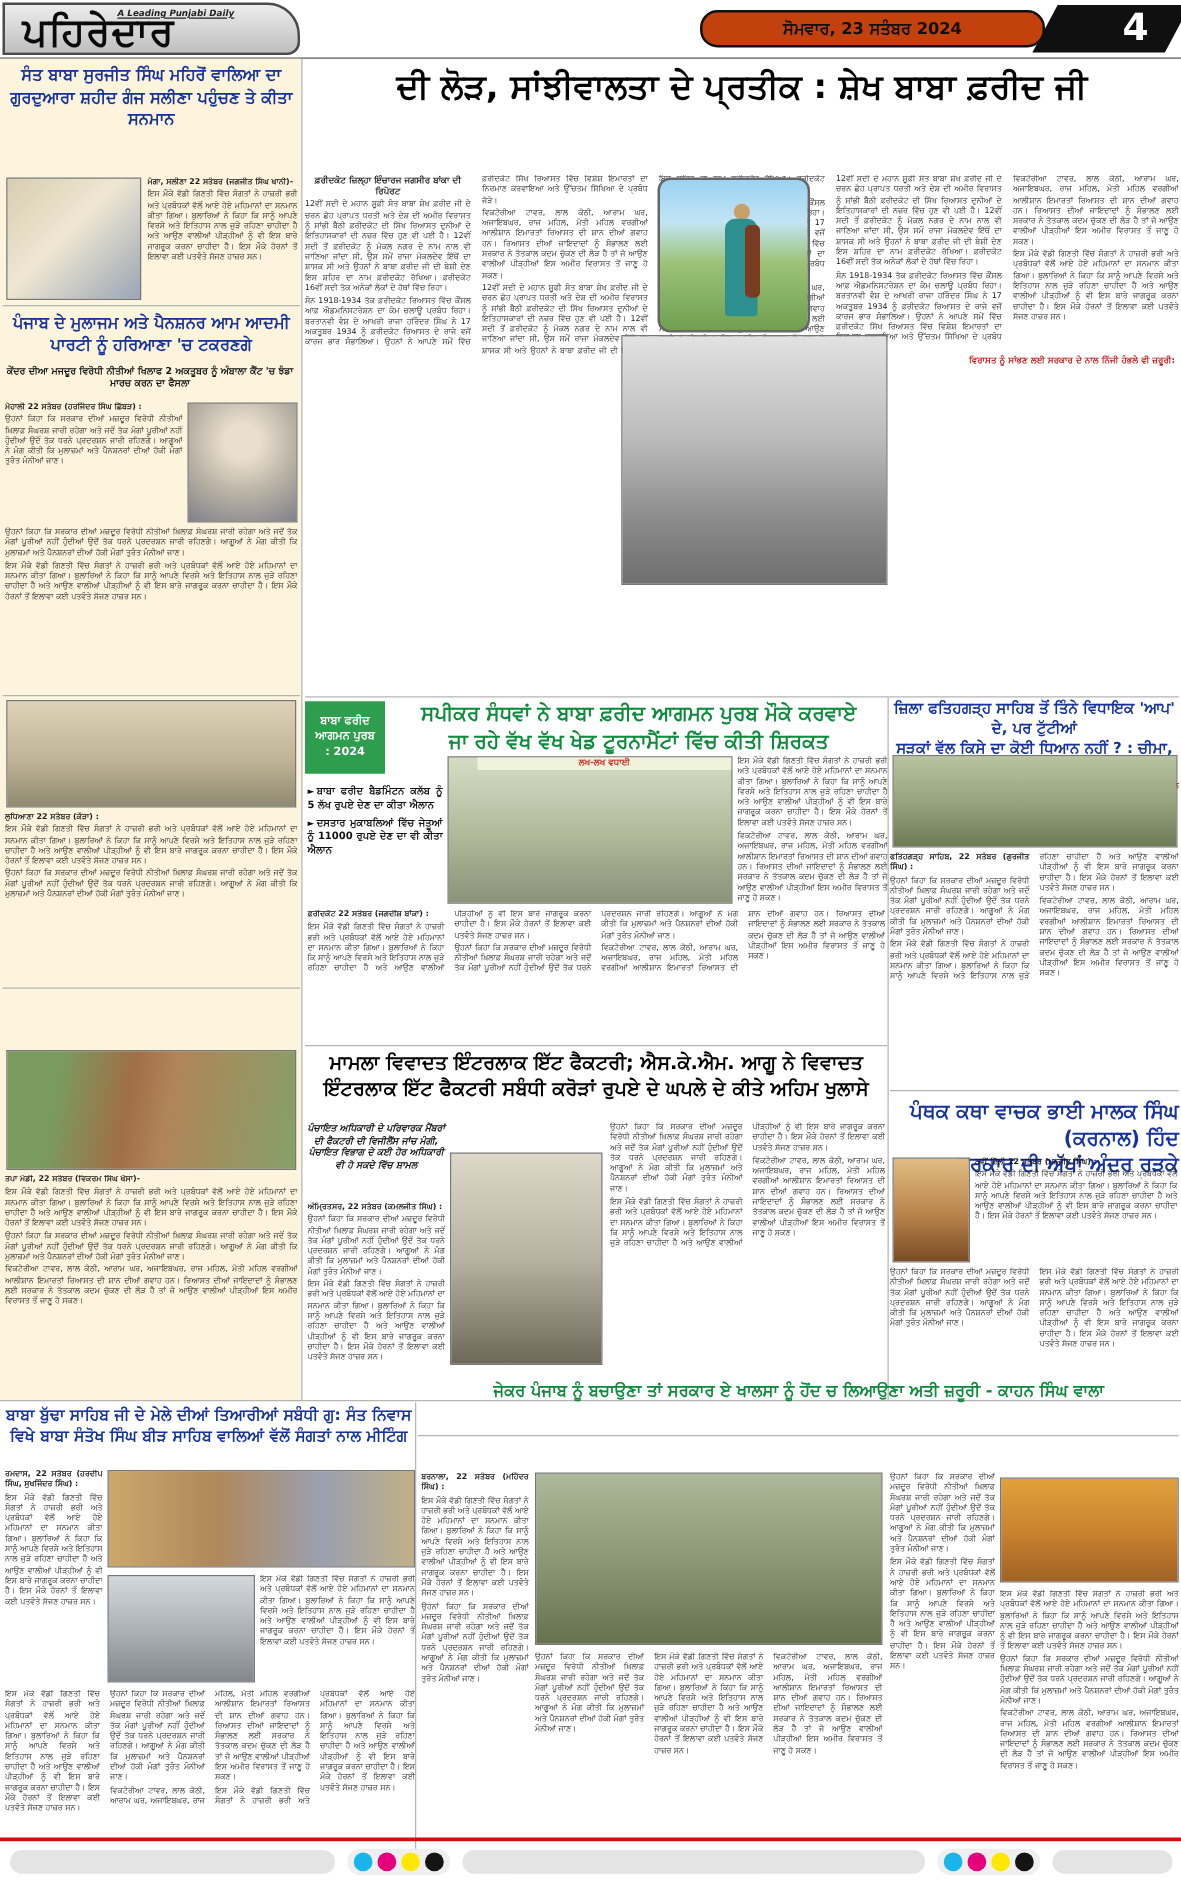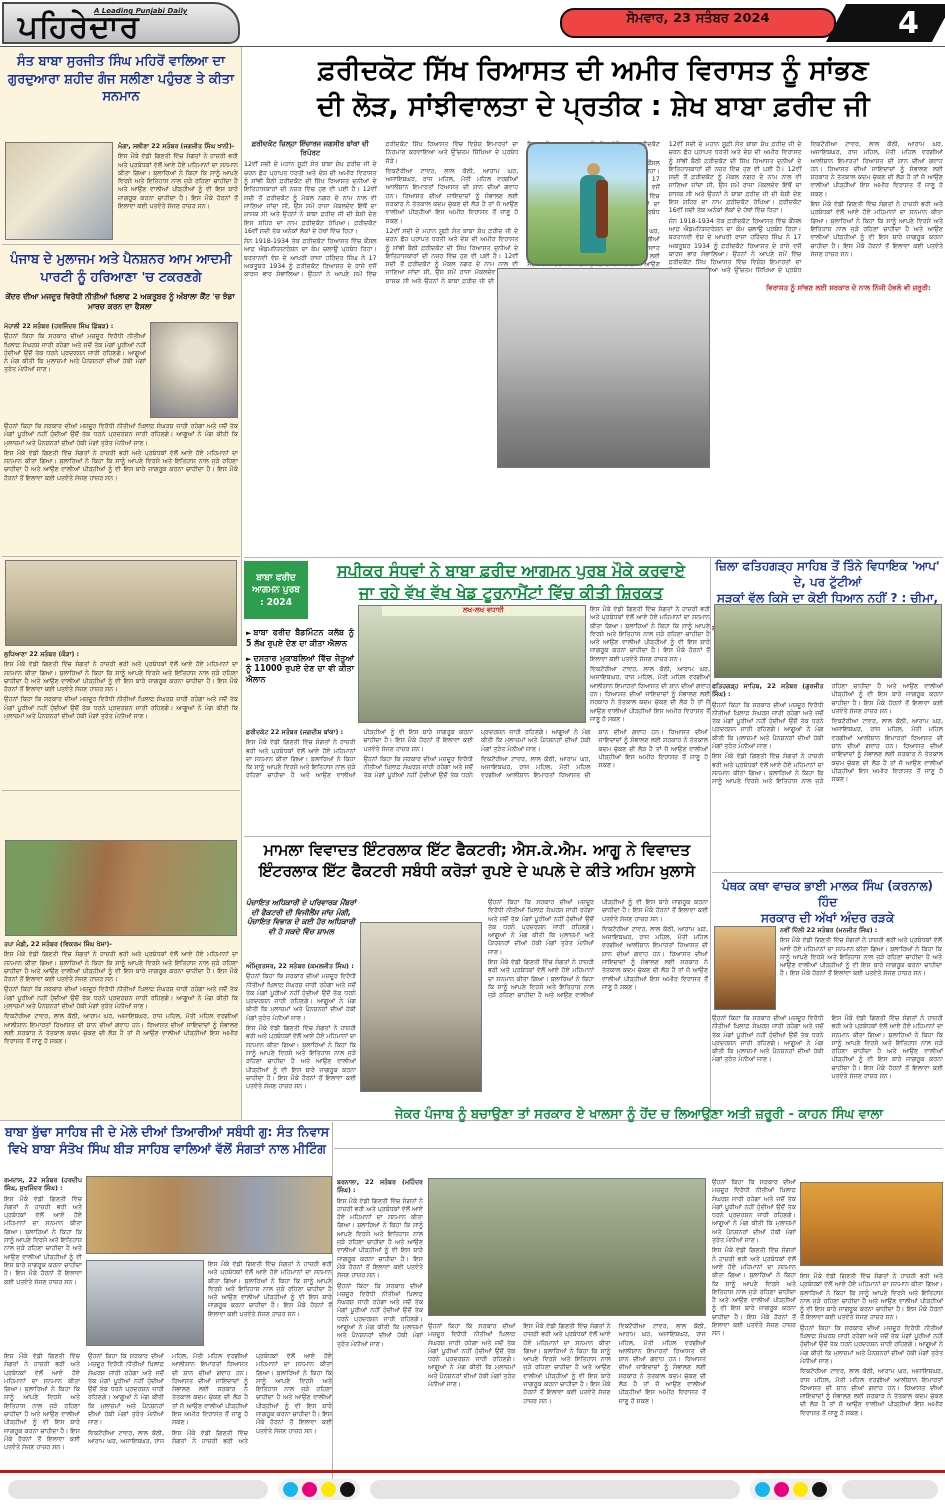--- a/index.html
+++ b/index.html
@@ -6,33 +6,33 @@
   .page{position:relative;width:945px;height:1507px;background:#ffffff;
         font-family:"DejaVu Sans","Liberation Sans",sans-serif;overflow:hidden;}
   .abs{position:absolute;box-sizing:border-box;}
   .bt{font-size:6.3px;line-height:1.32;text-align:justify;color:#1c1c1c;overflow:hidden;}
   .bt p{margin:0 0 2px 0;}
   .dl{font-weight:bold;}
   .h-blue{color:#16339c;font-weight:bold;text-align:center;line-height:1.35;}
   .h-green{color:#0e8a3c;font-weight:bold;text-align:center;line-height:1.35;}
   .h-black{color:#000;font-weight:bold;text-align:center;line-height:1.35;}
   .sub-bk{color:#111;font-weight:bold;text-align:center;line-height:1.3;}
-  .sub-red{color:#c41e1e;font-weight:bold;text-align:left;line-height:1.3;}
+  .sub-red{color:#c41e1e;font-weight:bold;text-align:right;line-height:1.3;}
   .photo{border:1px solid #777;}
   .vline{background:#b5b5b5;width:1px;}
   .hline{background:#b5b5b5;height:1px;}
   .creambg{background:#fdf4dd;}
   
   .mast{background:linear-gradient(#ececec,#bfbfbf);border:2px solid #4a4a4a;
         border-radius:0 26px 10px 0;}
   .mast-word{font-size:31px;font-weight:bold;color:#0a0a0a;letter-spacing:1px;}
   .tagline{font-size:7px;font-style:italic;font-weight:bold;color:#222;text-decoration:underline;}
   .datebar{background:#101010;transform:skewX(-28deg);}
-  .datepill{background:#ef4444;border:2px solid #101010;border-radius:14px;
-            display:flex;justify-content:center;}
+  .datepill{background:#c2410c;border:2px solid #101010;border-radius:14px;
+            display:flex;align-items:center;justify-content:center;}
   .datetext{font-size:13px;font-weight:bold;color:#101010;}
   .pagenum{font-size:30px;font-weight:bold;color:#fff;line-height:1;}
   
   .tagbox{background:#2e9e4e;color:#fff;text-align:center;font-weight:bold;
           display:flex;flex-direction:column;justify-content:center;gap:1px;}
   .tagbox div{font-size:9px;line-height:1.25;}
   .bullet-item{font-size:8px;font-weight:bold;color:#111;line-height:1.35;text-align:justify;margin-bottom:4px;}
   .arrow{color:#111;font-size:7px;margin-right:2px;}
   
   .cols5{column-count:5;column-gap:9px;}
@@ -106,21 +106,20 @@
 
   <div class="abs photo" style="left:5px;top:840px;width:232px;height:96px;background:linear-gradient(100deg,#7a9b5e 18%,#a06e48 42%,#b08458 55%,#86a06a 100%);"></div>
   <div class="abs bt" style="left:4px;top:940px;width:234px;height:176px;">
     <p><span class="dl">ਤਪਾ ਮੰਡੀ, 22 ਸਤੰਬਰ (ਵਿਕਰਮ ਸਿੰਘ ਖੋਸਾ)-</span></p>
     <p>ਇਸ ਮੌਕੇ ਵੱਡੀ ਗਿਣਤੀ ਵਿੱਚ ਸੰਗਤਾਂ ਨੇ ਹਾਜ਼ਰੀ ਭਰੀ ਅਤੇ ਪ੍ਰਬੰਧਕਾਂ ਵੱਲੋਂ ਆਏ ਹੋਏ ਮਹਿਮਾਨਾਂ ਦਾ ਸਨਮਾਨ ਕੀਤਾ ਗਿਆ। ਬੁਲਾਰਿਆਂ ਨੇ ਕਿਹਾ ਕਿ ਸਾਨੂੰ ਆਪਣੇ ਵਿਰਸੇ ਅਤੇ ਇਤਿਹਾਸ ਨਾਲ ਜੁੜੇ ਰਹਿਣਾ ਚਾਹੀਦਾ ਹੈ ਅਤੇ ਆਉਣ ਵਾਲੀਆਂ ਪੀੜ੍ਹੀਆਂ ਨੂੰ ਵੀ ਇਸ ਬਾਰੇ ਜਾਗਰੂਕ ਕਰਨਾ ਚਾਹੀਦਾ ਹੈ। ਇਸ ਮੌਕੇ ਹੋਰਨਾਂ ਤੋਂ ਇਲਾਵਾ ਕਈ ਪਤਵੰਤੇ ਸੱਜਣ ਹਾਜ਼ਰ ਸਨ।</p>
     <p>ਉਹਨਾਂ ਕਿਹਾ ਕਿ ਸਰਕਾਰ ਦੀਆਂ ਮਜ਼ਦੂਰ ਵਿਰੋਧੀ ਨੀਤੀਆਂ ਖ਼ਿਲਾਫ਼ ਸੰਘਰਸ਼ ਜਾਰੀ ਰਹੇਗਾ ਅਤੇ ਜਦੋਂ ਤੱਕ ਮੰਗਾਂ ਪੂਰੀਆਂ ਨਹੀਂ ਹੁੰਦੀਆਂ ਉਦੋਂ ਤੱਕ ਧਰਨੇ ਪ੍ਰਦਰਸ਼ਨ ਜਾਰੀ ਰਹਿਣਗੇ। ਆਗੂਆਂ ਨੇ ਮੰਗ ਕੀਤੀ ਕਿ ਮੁਲਾਜ਼ਮਾਂ ਅਤੇ ਪੈਨਸ਼ਨਰਾਂ ਦੀਆਂ ਹੱਕੀ ਮੰਗਾਂ ਤੁਰੰਤ ਮੰਨੀਆਂ ਜਾਣ।</p>
     <p>ਵਿਕਟੋਰੀਆ ਟਾਵਰ, ਲਾਲ ਕੋਠੀ, ਆਰਾਮ ਘਰ, ਅਜਾਇਬਘਰ, ਰਾਜ ਮਹਿਲ, ਮੋਤੀ ਮਹਿਲ ਵਰਗੀਆਂ ਆਲੀਸ਼ਾਨ ਇਮਾਰਤਾਂ ਰਿਆਸਤ ਦੀ ਸ਼ਾਨ ਦੀਆਂ ਗਵਾਹ ਹਨ। ਰਿਆਸਤ ਦੀਆਂ ਜਾਇਦਾਦਾਂ ਨੂੰ ਸੰਭਾਲਣ ਲਈ ਸਰਕਾਰ ਨੇ ਤੱਤਕਾਲ ਕਦਮ ਚੁੱਕਣ ਦੀ ਲੋੜ ਹੈ ਤਾਂ ਜੋ ਆਉਣ ਵਾਲੀਆਂ ਪੀੜ੍ਹੀਆਂ ਇਸ ਅਮੀਰ ਵਿਰਾਸਤ ਤੋਂ ਜਾਣੂ ਹੋ ਸਕਣ।</p>
   </div>
 
   <div class="abs h-black" style="left:244px;top:52px;width:699px;font-size:27px;">
-    <div>ਫ਼ਰੀਦਕੋਟ ਸਿੱਖ ਰਿਆਸਤ ਦੀ ਅਮੀਰ ਵਿਰਾਸਤ ਨੂੰ ਸਾਂਭਣ</div>
     <div>ਦੀ ਲੋੜ, ਸਾਂਝੀਵਾਲਤਾ ਦੇ ਪ੍ਰਤੀਕ : ਸ਼ੇਖ ਬਾਬਾ ਫ਼ਰੀਦ ਜੀ</div>
   </div>
   <div class="abs bt cols5" style="left:244px;top:140px;width:699px;height:416px;">
     <p class="byline">ਫ਼ਰੀਦਕੋਟ ਜ਼ਿਲ੍ਹਾ ਇੰਚਾਰਜ ਜਗਸੀਰ ਬਾਂਕਾ ਦੀ ਰਿਪੋਰਟ</p>
     <p>12ਵੀਂ ਸਦੀ ਦੇ ਮਹਾਨ ਸੂਫ਼ੀ ਸੰਤ ਬਾਬਾ ਸ਼ੇਖ ਫ਼ਰੀਦ ਜੀ ਦੇ ਚਰਨ ਛੋਹ ਪ੍ਰਾਪਤ ਧਰਤੀ ਅਤੇ ਦੇਸ਼ ਦੀ ਅਮੀਰ ਵਿਰਾਸਤ ਨੂੰ ਸਾਂਭੀ ਬੈਠੀ ਫ਼ਰੀਦਕੋਟ ਦੀ ਸਿੱਖ ਰਿਆਸਤ ਦੁਨੀਆਂ ਦੇ ਇਤਿਹਾਸਕਾਰਾਂ ਦੀ ਨਜ਼ਰ ਵਿੱਚ ਹੁਣ ਵੀ ਪਈ ਹੈ। 12ਵੀਂ ਸਦੀ ਤੋਂ ਫ਼ਰੀਦਕੋਟ ਨੂੰ ਮੋਕਲ ਨਗਰ ਦੇ ਨਾਮ ਨਾਲ ਵੀ ਜਾਣਿਆ ਜਾਂਦਾ ਸੀ, ਉਸ ਸਮੇਂ ਰਾਜਾ ਮੋਕਲਦੇਵ ਇੱਥੋਂ ਦਾ ਸ਼ਾਸਕ ਸੀ ਅਤੇ ਉਹਨਾਂ ਨੇ ਬਾਬਾ ਫ਼ਰੀਦ ਜੀ ਦੀ ਬੇਸ਼ੀ ਦੇਣ ਇਸ ਸ਼ਹਿਰ ਦਾ ਨਾਮ ਫ਼ਰੀਦਕੋਟ ਰੱਖਿਆ। ਫ਼ਰੀਦਕੋਟ 16ਵੀਂ ਸਦੀ ਤੱਕ ਅਨੇਕਾਂ ਲੋਕਾਂ ਦੇ ਹੱਥਾਂ ਵਿੱਚ ਰਿਹਾ।</p>
     <p>ਸੰਨ 1918-1934 ਤੱਕ ਫ਼ਰੀਦਕੋਟ ਰਿਆਸਤ ਵਿੱਚ ਕੌਂਸਲ ਆਫ਼ ਐਡਮਨਿਸਟਰੇਸ਼ਨ ਦਾ ਕੰਮ ਚਲਾਊ ਪ੍ਰਬੰਧ ਰਿਹਾ। ਬਰਤਾਨਵੀ ਵੰਸ਼ ਦੇ ਆਖਰੀ ਰਾਜਾ ਹਰਿੰਦਰ ਸਿੰਘ ਨੇ 17 ਅਕਤੂਬਰ 1934 ਨੂੰ ਫ਼ਰੀਦਕੋਟ ਰਿਆਸਤ ਦੇ ਰਾਜੇ ਵਜੋਂ ਕਾਰਜ ਭਾਰ ਸੰਭਾਲਿਆ। ਉਹਨਾਂ ਨੇ ਆਪਣੇ ਸਮੇਂ ਵਿੱਚ ਫ਼ਰੀਦਕੋਟ ਸਿੱਖ ਰਿਆਸਤ ਵਿੱਚ ਵਿਸ਼ੇਸ਼ ਇਮਾਰਤਾਂ ਦਾ ਨਿਰਮਾਣ ਕਰਵਾਇਆ ਅਤੇ ਉੱਚਤਮ ਸਿੱਖਿਆ ਦੇ ਪ੍ਰਬੰਧ ਜੋੜੇ।</p>
     <p>ਵਿਕਟੋਰੀਆ ਟਾਵਰ, ਲਾਲ ਕੋਠੀ, ਆਰਾਮ ਘਰ, ਅਜਾਇਬਘਰ, ਰਾਜ ਮਹਿਲ, ਮੋਤੀ ਮਹਿਲ ਵਰਗੀਆਂ ਆਲੀਸ਼ਾਨ ਇਮਾਰਤਾਂ ਰਿਆਸਤ ਦੀ ਸ਼ਾਨ ਦੀਆਂ ਗਵਾਹ ਹਨ। ਰਿਆਸਤ ਦੀਆਂ ਜਾਇਦਾਦਾਂ ਨੂੰ ਸੰਭਾਲਣ ਲਈ ਸਰਕਾਰ ਨੇ ਤੱਤਕਾਲ ਕਦਮ ਚੁੱਕਣ ਦੀ ਲੋੜ ਹੈ ਤਾਂ ਜੋ ਆਉਣ ਵਾਲੀਆਂ ਪੀੜ੍ਹੀਆਂ ਇਸ ਅਮੀਰ ਵਿਰਾਸਤ ਤੋਂ ਜਾਣੂ ਹੋ ਸਕਣ।</p>
     <p>12ਵੀਂ ਸਦੀ ਦੇ ਮਹਾਨ ਸੂਫ਼ੀ ਸੰਤ ਬਾਬਾ ਸ਼ੇਖ ਫ਼ਰੀਦ ਜੀ ਦੇ ਚਰਨ ਛੋਹ ਪ੍ਰਾਪਤ ਧਰਤੀ ਅਤੇ ਦੇਸ਼ ਦੀ ਅਮੀਰ ਵਿਰਾਸਤ ਨੂੰ ਸਾਂਭੀ ਬੈਠੀ ਫ਼ਰੀਦਕੋਟ ਦੀ ਸਿੱਖ ਰਿਆਸਤ ਦੁਨੀਆਂ ਦੇ ਇਤਿਹਾਸਕਾਰਾਂ ਦੀ ਨਜ਼ਰ ਵਿੱਚ ਹੁਣ ਵੀ ਪਈ ਹੈ। 12ਵੀਂ ਸਦੀ ਤੋਂ ਫ਼ਰੀਦਕੋਟ ਨੂੰ ਮੋਕਲ ਨਗਰ ਦੇ ਨਾਮ ਨਾਲ ਵੀ ਜਾਣਿਆ ਜਾਂਦਾ ਸੀ, ਉਸ ਸਮੇਂ ਰਾਜਾ ਮੋਕਲਦੇਵ ਇੱਥੋਂ ਦਾ ਸ਼ਾਸਕ ਸੀ ਅਤੇ ਉਹਨਾਂ ਨੇ ਬਾਬਾ ਫ਼ਰੀਦ ਜੀ ਦੀ ਬੇਸ਼ੀ ਦੇਣ ਇਸ ਸ਼ਹਿਰ ਦਾ ਨਾਮ ਫ਼ਰੀਦਕੋਟ ਰੱਖਿਆ। ਫ਼ਰੀਦਕੋਟ 16ਵੀਂ ਸਦੀ ਤੱਕ ਅਨੇਕਾਂ ਲੋਕਾਂ ਦੇ ਹੱਥਾਂ ਵਿੱਚ ਰਿਹਾ।</p>
     <p>ਸੰਨ 1918-1934 ਤੱਕ ਫ਼ਰੀਦਕੋਟ ਰਿਆਸਤ ਵਿੱਚ ਕੌਂਸਲ ਆਫ਼ ਐਡਮਨਿਸਟਰੇਸ਼ਨ ਦਾ ਕੰਮ ਚਲਾਊ ਪ੍ਰਬੰਧ ਰਿਹਾ। ਬਰਤਾਨਵੀ ਵੰਸ਼ ਦੇ ਆਖਰੀ ਰਾਜਾ ਹਰਿੰਦਰ ਸਿੰਘ ਨੇ 17 ਅਕਤੂਬਰ 1934 ਨੂੰ ਫ਼ਰੀਦਕੋਟ ਰਿਆਸਤ ਦੇ ਰਾਜੇ ਵਜੋਂ ਕਾਰਜ ਭਾਰ ਸੰਭਾਲਿਆ। ਉਹਨਾਂ ਨੇ ਆਪਣੇ ਸਮੇਂ ਵਿੱਚ ਫ਼ਰੀਦਕੋਟ ਸਿੱਖ ਰਿਆਸਤ ਵਿੱਚ ਵਿਸ਼ੇਸ਼ ਇਮਾਰਤਾਂ ਦਾ ਨਿਰਮਾਣ ਕਰਵਾਇਆ ਅਤੇ ਉੱਚਤਮ ਸਿੱਖਿਆ ਦੇ ਪ੍ਰਬੰਧ ਜੋੜੇ।</p>
     <p>ਵਿਕਟੋਰੀਆ ਟਾਵਰ, ਲਾਲ ਕੋਠੀ, ਆਰਾਮ ਘਰ, ਅਜਾਇਬਘਰ, ਰਾਜ ਮਹਿਲ, ਮੋਤੀ ਮਹਿਲ ਵਰਗੀਆਂ ਆਲੀਸ਼ਾਨ ਇਮਾਰਤਾਂ ਰਿਆਸਤ ਦੀ ਸ਼ਾਨ ਦੀਆਂ ਗਵਾਹ ਹਨ। ਰਿਆਸਤ ਦੀਆਂ ਜਾਇਦਾਦਾਂ ਨੂੰ ਸੰਭਾਲਣ ਲਈ ਸਰਕਾਰ ਨੇ ਤੱਤਕਾਲ ਕਦਮ ਚੁੱਕਣ ਦੀ ਲੋੜ ਹੈ ਤਾਂ ਜੋ ਆਉਣ ਵਾਲੀਆਂ ਪੀੜ੍ਹੀਆਂ ਇਸ ਅਮੀਰ ਵਿਰਾਸਤ ਤੋਂ ਜਾਣੂ ਹੋ ਸਕਣ।</p>
@@ -139,21 +138,21 @@
   <div class="abs photo" style="left:497px;top:268px;width:213px;height:200px;background:linear-gradient(#e2e2e2 0%,#bdbdbd 40%,#8a8a8a 75%,#6e6e6e 100%);"></div>
 
   <div class="abs sub-red" style="left:766px;top:284px;width:174px;font-size:7px;background:#fff;">ਵਿਰਾਸਤ ਨੂੰ ਸਾਂਭਣ ਲਈ ਸਰਕਾਰ ਦੇ ਨਾਲ ਨਿੱਜੀ ਹੰਭਲੇ ਵੀ ਜ਼ਰੂਰੀ:</div>
   <div class="abs hline" style="left:244px;top:557px;width:699px;"></div>
 
   <div class="abs tagbox" style="left:244px;top:561px;width:64px;height:58px;">
     <div>ਬਾਬਾ ਫਰੀਦ</div>
     <div>ਆਗਮਨ ਪੁਰਬ</div>
     <div>: 2024</div>
   </div>
-  <div class="abs h-green" style="left:312px;top:560px;width:398px;font-size:16px;text-decoration:underline;">
+  <div class="abs h-green" style="left:312px;top:560px;width:398px;font-size:16px;">
     <div>ਸਪੀਕਰ ਸੰਧਵਾਂ ਨੇ ਬਾਬਾ ਫ਼ਰੀਦ ਆਗਮਨ ਪੁਰਬ ਮੌਕੇ ਕਰਵਾਏ</div>
     <div>ਜਾ ਰਹੇ ਵੱਖ ਵੱਖ ਖੇਡ ਟੂਰਨਾਮੈਂਟਾਂ ਵਿੱਚ ਕੀਤੀ ਸ਼ਿਰਕਤ</div>
   </div>
   <div class="abs" style="left:246px;top:628px;width:108px;">
     <div class="bullet-item"><span class="arrow">►</span><span>ਬਾਬਾ ਫਰੀਦ ਬੈਡਮਿੰਟਨ ਕਲੱਬ ਨੂੰ 5 ਲੱਖ ਰੁਪਏ ਦੇਣ ਦਾ ਕੀਤਾ ਐਲਾਨ</span></div>
     <div class="bullet-item"><span class="arrow">►</span><span>ਦਸਤਾਰ ਮੁਕਾਬਲਿਆਂ ਵਿੱਚ ਜੇਤੂਆਂ ਨੂੰ 11000 ਰੁਪਏ ਦੇਣ ਦਾ ਵੀ ਕੀਤਾ ਐਲਾਨ</span></div>
   </div>
   <div class="abs photo" style="left:358px;top:605px;width:228px;height:118px;background:linear-gradient(#d4dcc4 0%,#b0b89a 55%,#8a9278 100%);padding-left:23px;">
     <div class="banner">ਲਖ-ਲਖ ਵਧਾਈ</div>
   </div>
@@ -193,21 +192,21 @@
   <div class="abs sub-red" style="left:712px;top:592px;width:231px;font-size:6.4px;margin-top:32px;">ਸ਼ਹੀਦੀ ਜੋੜ-ਮੇਲ ਤੋਂ ਪਹਿਲਾਂ ਪਹਿਲਾਂ ਸੜਕਾਂ ਬਣਾਈਆਂ ਜਾਣ : ਮੈਨੇਜਰ ਗੁਰਦੀਪ ਸਿੰਘ ਕੌਲ</div>
   <div class="abs photo" style="left:714px;top:604px;width:228px;height:74px;background:linear-gradient(#b8c4a0 0%,#93a078 55%,#6d7a55 100%);"></div>
   <div class="abs bt cols2" style="left:712px;top:682px;width:231px;height:186px;">
     <p><span class="dl">ਫਤਿਹਗੜ੍ਹ ਸਾਹਿਬ, 22 ਸਤੰਬਰ (ਗੁਰਜੀਤ ਸਿੰਘ) :</span></p>
     <p>ਉਹਨਾਂ ਕਿਹਾ ਕਿ ਸਰਕਾਰ ਦੀਆਂ ਮਜ਼ਦੂਰ ਵਿਰੋਧੀ ਨੀਤੀਆਂ ਖ਼ਿਲਾਫ਼ ਸੰਘਰਸ਼ ਜਾਰੀ ਰਹੇਗਾ ਅਤੇ ਜਦੋਂ ਤੱਕ ਮੰਗਾਂ ਪੂਰੀਆਂ ਨਹੀਂ ਹੁੰਦੀਆਂ ਉਦੋਂ ਤੱਕ ਧਰਨੇ ਪ੍ਰਦਰਸ਼ਨ ਜਾਰੀ ਰਹਿਣਗੇ। ਆਗੂਆਂ ਨੇ ਮੰਗ ਕੀਤੀ ਕਿ ਮੁਲਾਜ਼ਮਾਂ ਅਤੇ ਪੈਨਸ਼ਨਰਾਂ ਦੀਆਂ ਹੱਕੀ ਮੰਗਾਂ ਤੁਰੰਤ ਮੰਨੀਆਂ ਜਾਣ।</p>
     <p>ਇਸ ਮੌਕੇ ਵੱਡੀ ਗਿਣਤੀ ਵਿੱਚ ਸੰਗਤਾਂ ਨੇ ਹਾਜ਼ਰੀ ਭਰੀ ਅਤੇ ਪ੍ਰਬੰਧਕਾਂ ਵੱਲੋਂ ਆਏ ਹੋਏ ਮਹਿਮਾਨਾਂ ਦਾ ਸਨਮਾਨ ਕੀਤਾ ਗਿਆ। ਬੁਲਾਰਿਆਂ ਨੇ ਕਿਹਾ ਕਿ ਸਾਨੂੰ ਆਪਣੇ ਵਿਰਸੇ ਅਤੇ ਇਤਿਹਾਸ ਨਾਲ ਜੁੜੇ ਰਹਿਣਾ ਚਾਹੀਦਾ ਹੈ ਅਤੇ ਆਉਣ ਵਾਲੀਆਂ ਪੀੜ੍ਹੀਆਂ ਨੂੰ ਵੀ ਇਸ ਬਾਰੇ ਜਾਗਰੂਕ ਕਰਨਾ ਚਾਹੀਦਾ ਹੈ। ਇਸ ਮੌਕੇ ਹੋਰਨਾਂ ਤੋਂ ਇਲਾਵਾ ਕਈ ਪਤਵੰਤੇ ਸੱਜਣ ਹਾਜ਼ਰ ਸਨ।</p>
     <p>ਵਿਕਟੋਰੀਆ ਟਾਵਰ, ਲਾਲ ਕੋਠੀ, ਆਰਾਮ ਘਰ, ਅਜਾਇਬਘਰ, ਰਾਜ ਮਹਿਲ, ਮੋਤੀ ਮਹਿਲ ਵਰਗੀਆਂ ਆਲੀਸ਼ਾਨ ਇਮਾਰਤਾਂ ਰਿਆਸਤ ਦੀ ਸ਼ਾਨ ਦੀਆਂ ਗਵਾਹ ਹਨ। ਰਿਆਸਤ ਦੀਆਂ ਜਾਇਦਾਦਾਂ ਨੂੰ ਸੰਭਾਲਣ ਲਈ ਸਰਕਾਰ ਨੇ ਤੱਤਕਾਲ ਕਦਮ ਚੁੱਕਣ ਦੀ ਲੋੜ ਹੈ ਤਾਂ ਜੋ ਆਉਣ ਵਾਲੀਆਂ ਪੀੜ੍ਹੀਆਂ ਇਸ ਅਮੀਰ ਵਿਰਾਸਤ ਤੋਂ ਜਾਣੂ ਹੋ ਸਕਣ।</p>
   </div>
   <div class="abs hline" style="left:712px;top:872px;width:231px;"></div>
 
-  <div class="abs h-blue" style="left:712px;top:878px;width:231px;font-size:12px;">
+  <div class="abs h-blue" style="left:712px;top:878px;width:231px;font-size:16px;text-align:right;">
     <div>ਪੰਥਕ ਕਥਾ ਵਾਚਕ ਭਾਈ ਮਾਲਕ ਸਿੰਘ (ਕਰਨਾਲ) ਹਿੰਦ</div>
     <div>ਸਰਕਾਰ ਦੀ ਅੱਖਾਂ ਅੰਦਰ ਰੜਕੇ</div>
   </div>
   <div class="abs photo" style="left:714px;top:926px;width:62px;height:84px;background:linear-gradient(#e0bc84 0%,#b8824a 55%,#7a4c24 100%);"></div>
   <div class="abs bt" style="left:780px;top:926px;width:162px;height:84px;">
     <p><span class="dl">ਨਵੀਂ ਦਿੱਲੀ 22 ਸਤੰਬਰ (ਮਨਜੀਤ ਸਿੰਘ) :</span></p>
     <p>ਇਸ ਮੌਕੇ ਵੱਡੀ ਗਿਣਤੀ ਵਿੱਚ ਸੰਗਤਾਂ ਨੇ ਹਾਜ਼ਰੀ ਭਰੀ ਅਤੇ ਪ੍ਰਬੰਧਕਾਂ ਵੱਲੋਂ ਆਏ ਹੋਏ ਮਹਿਮਾਨਾਂ ਦਾ ਸਨਮਾਨ ਕੀਤਾ ਗਿਆ। ਬੁਲਾਰਿਆਂ ਨੇ ਕਿਹਾ ਕਿ ਸਾਨੂੰ ਆਪਣੇ ਵਿਰਸੇ ਅਤੇ ਇਤਿਹਾਸ ਨਾਲ ਜੁੜੇ ਰਹਿਣਾ ਚਾਹੀਦਾ ਹੈ ਅਤੇ ਆਉਣ ਵਾਲੀਆਂ ਪੀੜ੍ਹੀਆਂ ਨੂੰ ਵੀ ਇਸ ਬਾਰੇ ਜਾਗਰੂਕ ਕਰਨਾ ਚਾਹੀਦਾ ਹੈ। ਇਸ ਮੌਕੇ ਹੋਰਨਾਂ ਤੋਂ ਇਲਾਵਾ ਕਈ ਪਤਵੰਤੇ ਸੱਜਣ ਹਾਜ਼ਰ ਸਨ।</p>
   </div>
   <div class="abs bt cols2" style="left:712px;top:1014px;width:231px;height:102px;">
     <p>ਉਹਨਾਂ ਕਿਹਾ ਕਿ ਸਰਕਾਰ ਦੀਆਂ ਮਜ਼ਦੂਰ ਵਿਰੋਧੀ ਨੀਤੀਆਂ ਖ਼ਿਲਾਫ਼ ਸੰਘਰਸ਼ ਜਾਰੀ ਰਹੇਗਾ ਅਤੇ ਜਦੋਂ ਤੱਕ ਮੰਗਾਂ ਪੂਰੀਆਂ ਨਹੀਂ ਹੁੰਦੀਆਂ ਉਦੋਂ ਤੱਕ ਧਰਨੇ ਪ੍ਰਦਰਸ਼ਨ ਜਾਰੀ ਰਹਿਣਗੇ। ਆਗੂਆਂ ਨੇ ਮੰਗ ਕੀਤੀ ਕਿ ਮੁਲਾਜ਼ਮਾਂ ਅਤੇ ਪੈਨਸ਼ਨਰਾਂ ਦੀਆਂ ਹੱਕੀ ਮੰਗਾਂ ਤੁਰੰਤ ਮੰਨੀਆਂ ਜਾਣ।</p>

